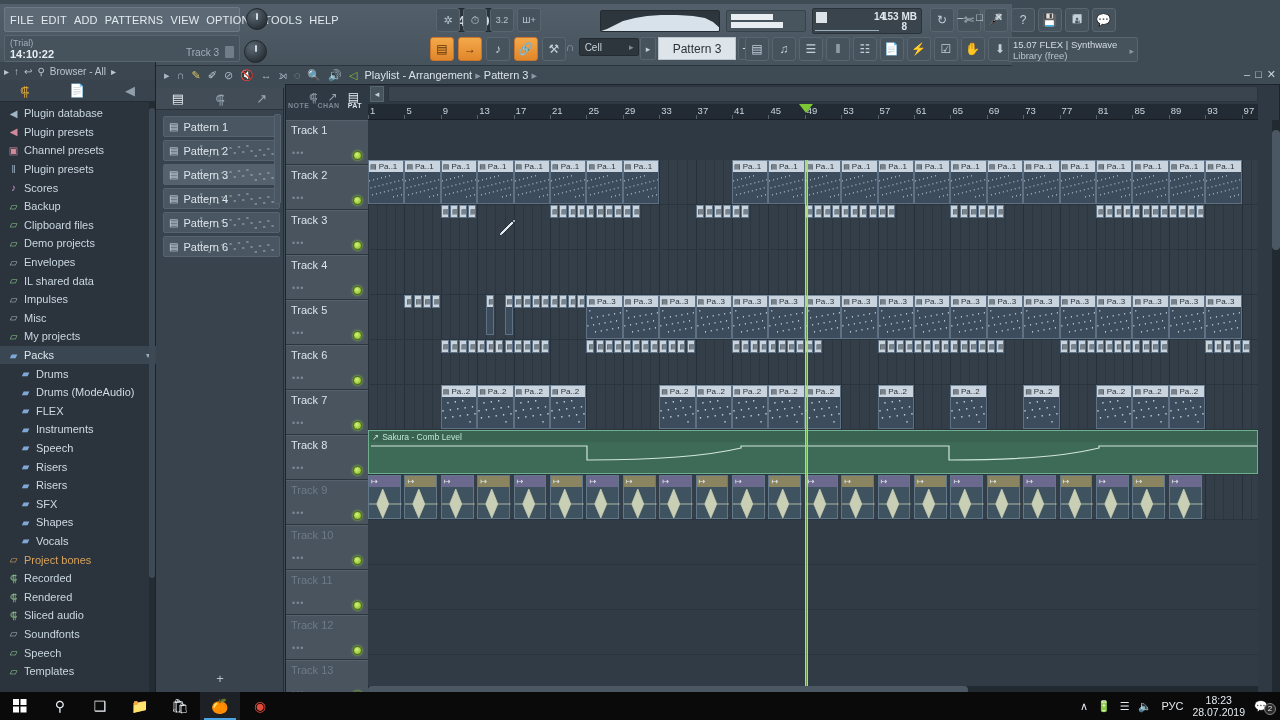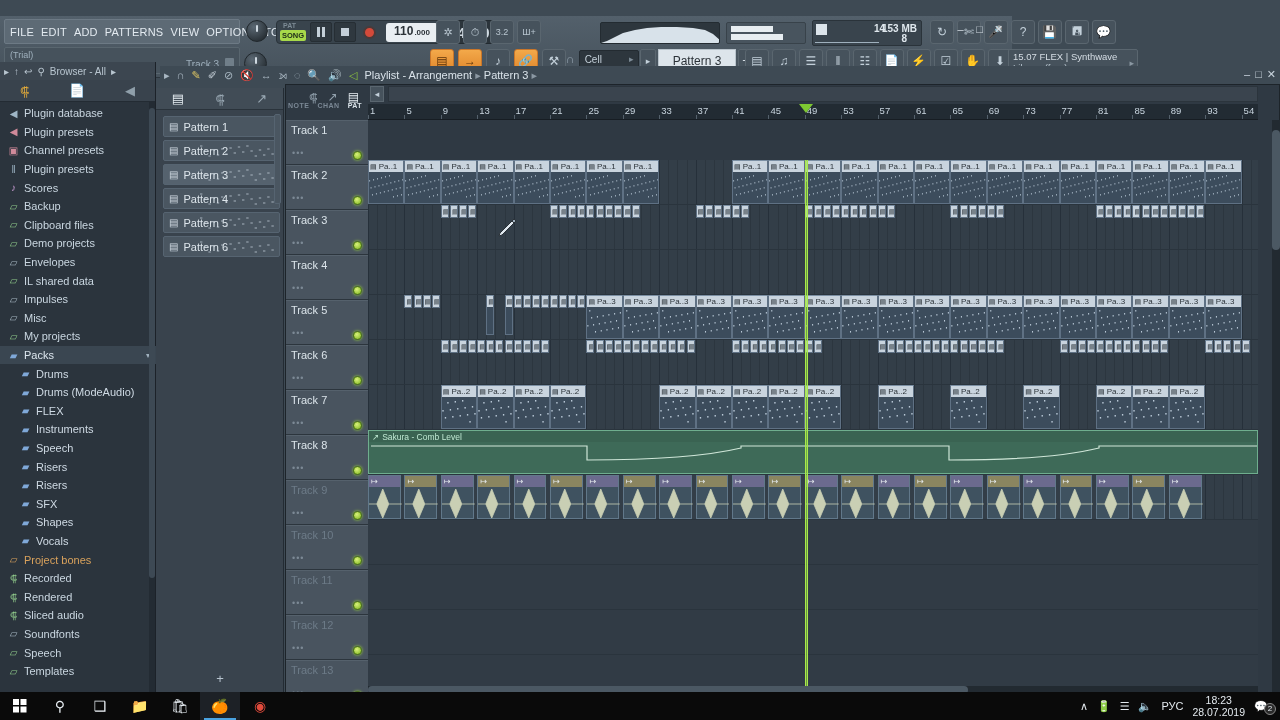--- a/index.html
+++ b/index.html
@@ -2,21 +2,21 @@
 <html><head>
 <meta charset="utf-8">
 <style>
   * { box-sizing: border-box; margin:0; padding:0; }
   html,body { width:1280px; height:720px; overflow:hidden; background:#000; }
   body { font-family:"Liberation Sans", sans-serif; font-size:11px; color:#c8d2da; }
 
   #app { position:relative; width:1280px; height:720px; background:#3e4a54; }
 
   
-  .topbar { position:absolute; left:0; top:16px; width:1012px; height:62px;
+  .topbar { position:absolute; left:0; top:4px; width:1012px; height:62px;
             background:linear-gradient(#53606b,#46525c); border-bottom:1px solid #2b343c; }
   .menurow { position:absolute; left:4px; top:3px; width:236px; height:25px;
              background:#5d6a75; border:1px solid #6d7a85; border-radius:2px;
              display:flex; align-items:center; padding-left:5px; gap:7px; }
   .menurow span { font-size:11px; color:#e3eaf0; letter-spacing:.2px; cursor:default; }
   .trialrow { position:absolute; left:4px; top:31px; width:236px; height:27px;
               background:#46525c; border:1px solid #59666f; border-radius:2px;
               padding:2px 6px 0 5px; }
   .trial-t { font-size:9px; color:#9fb0bd; line-height:10px;}
   .trial-b { font-size:11px; color:#e6edf2; font-weight:bold; line-height:13px;}
@@ -268,39 +268,20 @@
     <div class="trialrow">
       <div class="trial-t">(Trial)</div>
       <div class="trial-b">14:10:22</div>
       <div class="trial-r">Track 3</div>
       <div class="trial-icon"></div>
     </div>
 
     <div class="knob k1"></div>
     <div class="knob k2"></div>
 
-    <div class="transport">
-      <div class="patsong">
-        <div class="pat">PAT</div>
-        <div class="song">SONG</div>
-      </div>
-      <div class="tbtn">
-          <span class="pause"></span>
-        </div>
-      <div class="tbtn">
-          <span class="stop"></span>
-        </div>
-      <div class="recbtn">
-          <span class="recdot"></span>
-        </div>
-      <div class="tempo">
-        <span>110</span>
-          <small>.000</small>
-      </div>
-    </div>
 
     <div class="timedisp">
       <div class="big">1:40.00</div>
     </div>
 
     <div class="ticons" style="left:437px;">
       <div class="ticon" style="visibility:hidden">.</div>
       <div class="ticon" style="visibility:hidden">.</div>
       <div class="ticon" style="visibility:hidden">.</div>
     </div>
@@ -759,21 +740,21 @@
         <div class="bk" style="left: 693.6px;">77</div>
         <div class="tick" style="left: 691.6px;"></div>
         <div class="bk" style="left: 730px;">81</div>
         <div class="tick" style="left: 728px;"></div>
         <div class="bk" style="left: 766.4px;">85</div>
         <div class="tick" style="left: 764.4px;"></div>
         <div class="bk" style="left: 802.8px;">89</div>
         <div class="tick" style="left: 800.8px;"></div>
         <div class="bk" style="left: 839.2px;">93</div>
         <div class="tick" style="left: 837.2px;"></div>
-        <div class="bk" style="left: 875.6px;">54</div>
+        <div class="bk" style="left: 875.6px;">97</div>
         <div class="tick" style="left: 873.6px;"></div>
         <div class="phmark" style="left: 430.8px;"></div>
       </div>
 
     <div class="tracklist" id="tracklist">
         <div class="trk">
           <div class="nm">Track 1</div>
           <div class="dots">•••</div>
           <div class="led"></div>
         </div>

